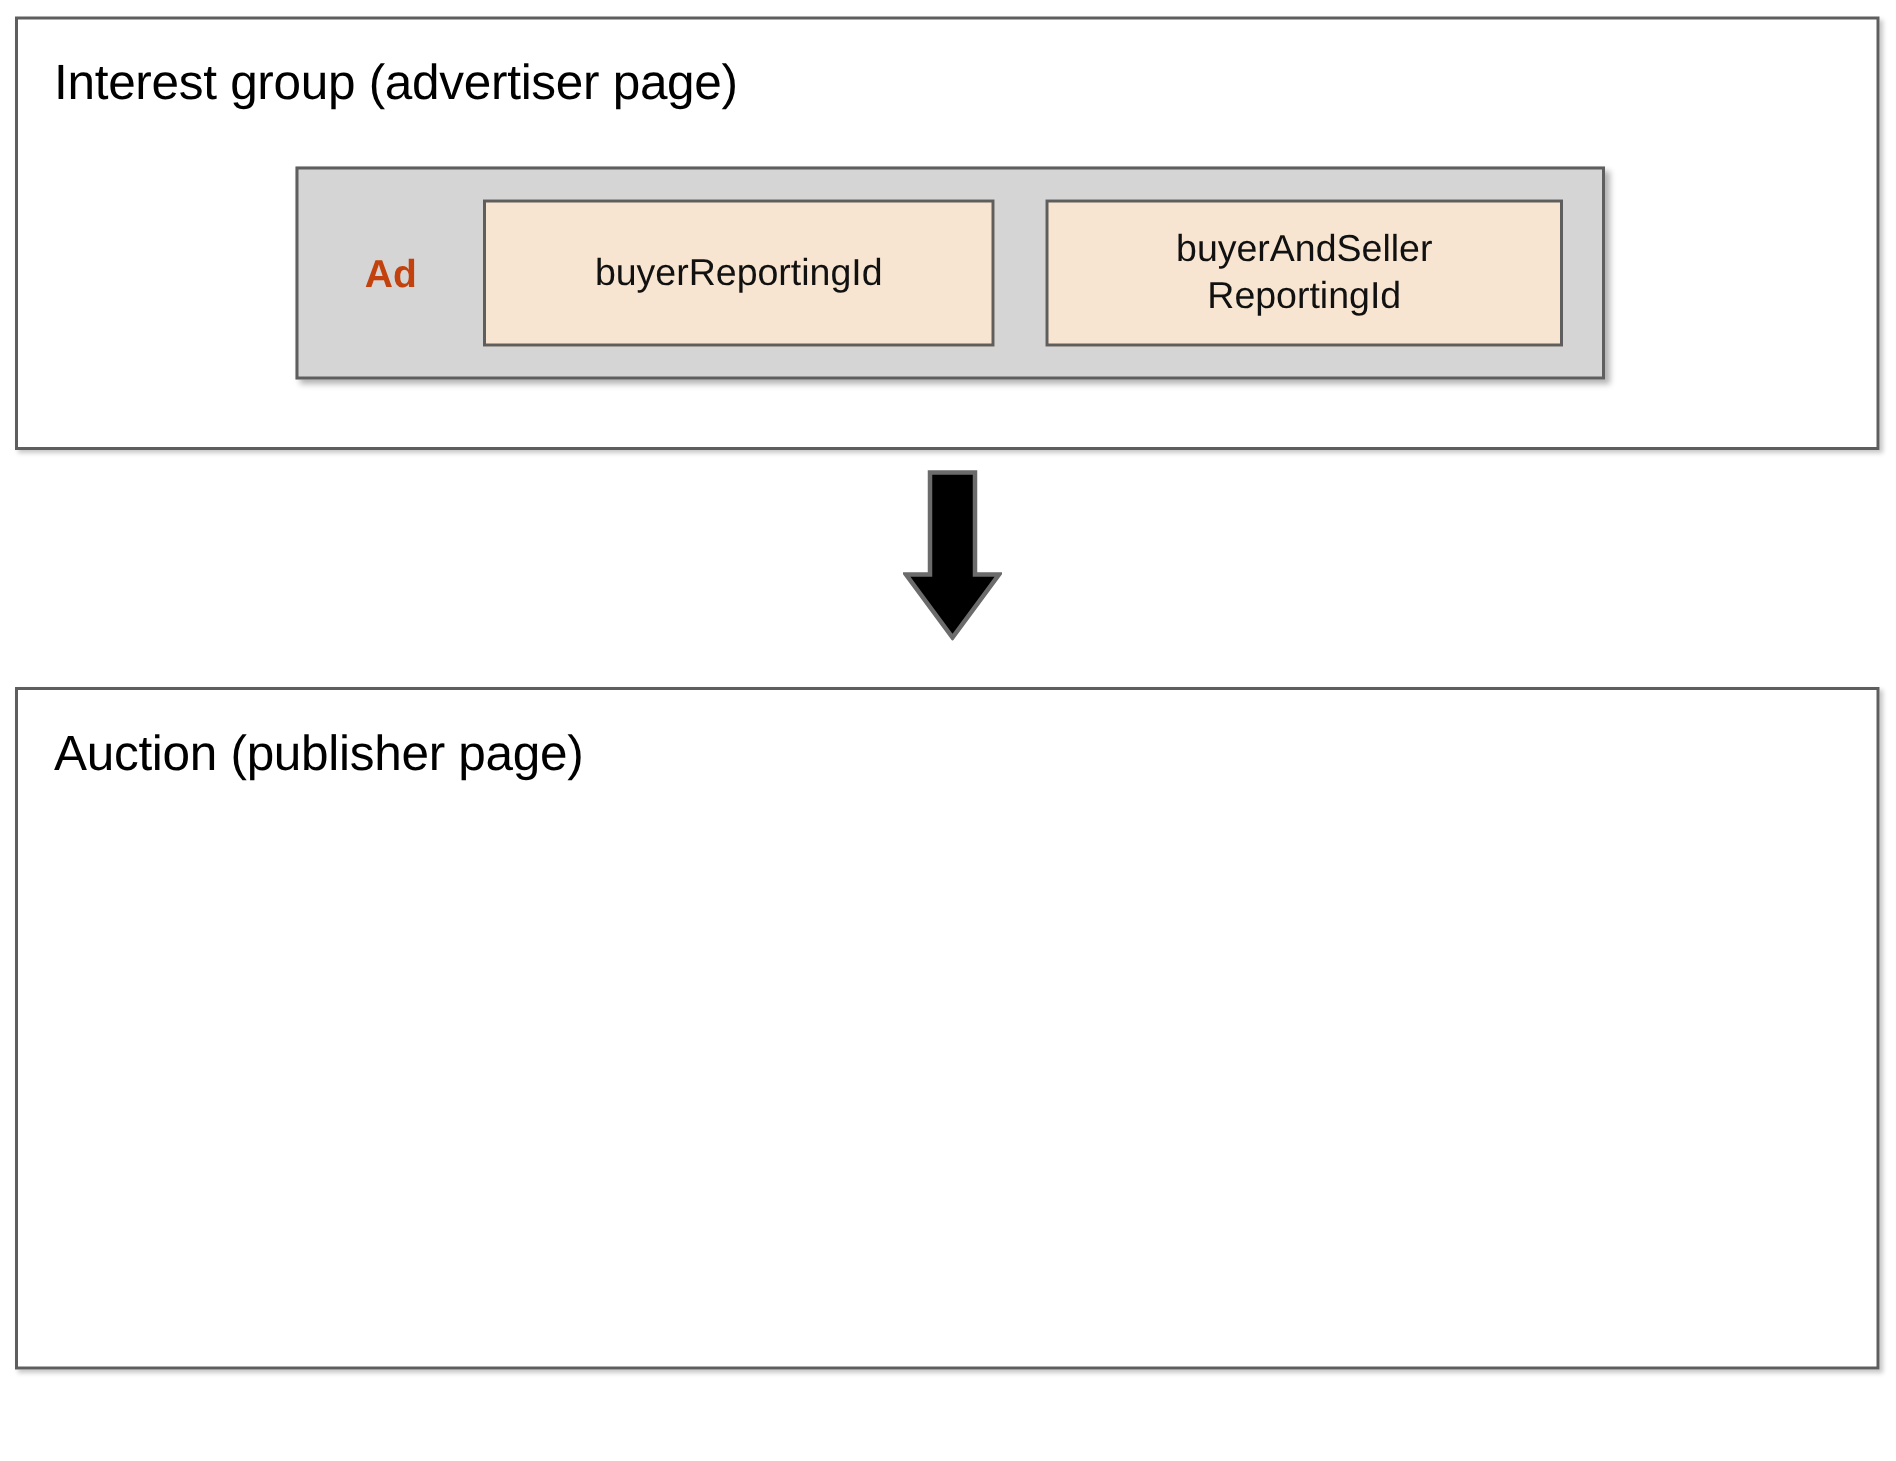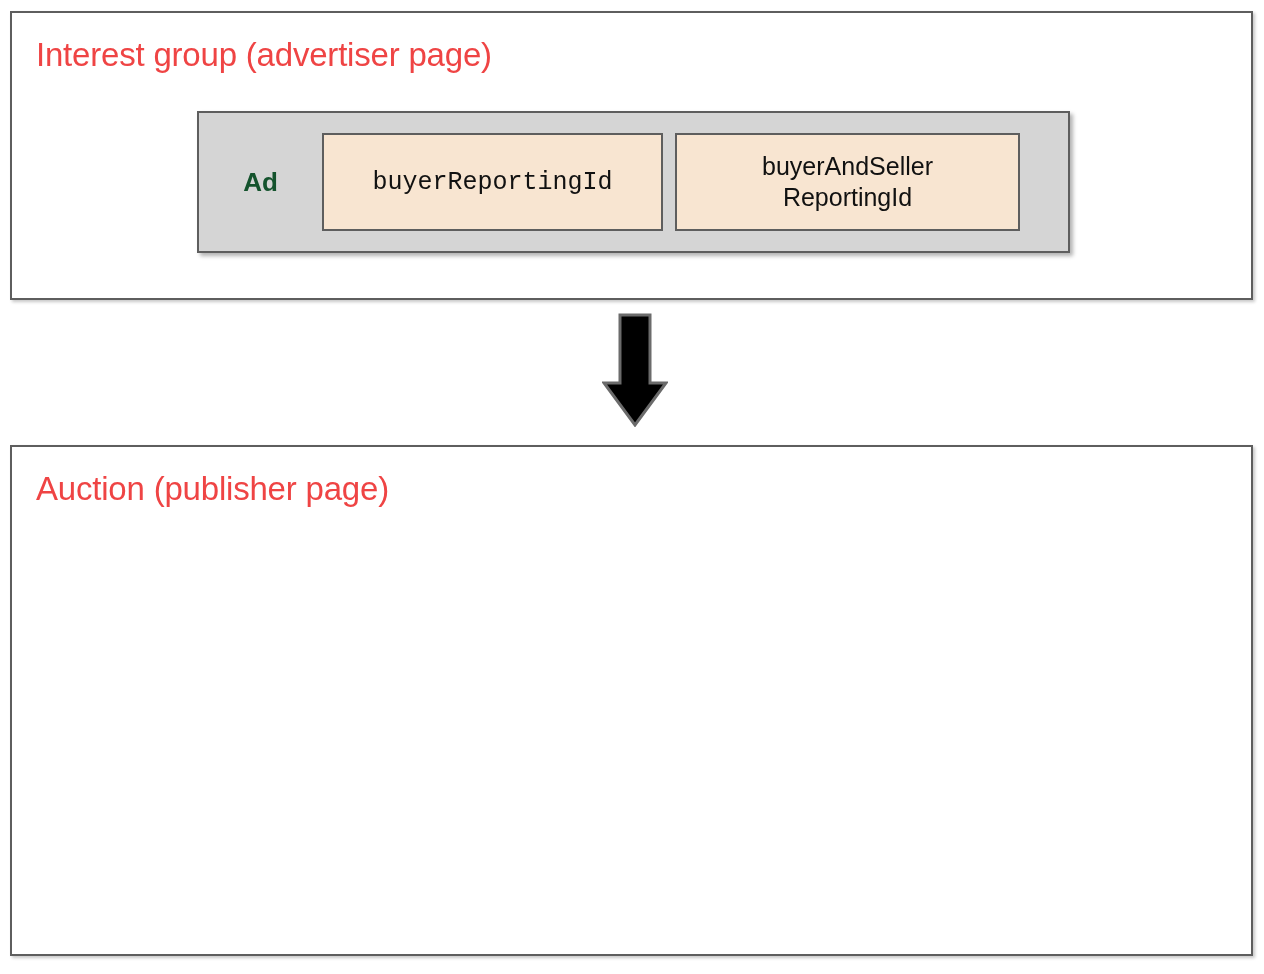--- a/index.html
+++ b/index.html
@@ -30,32 +30,32 @@
     box-shadow: 2px 2px 3px rgba(0,0,0,0.22);
   }
   #section-interest-group {
     left: 10px;
     top: 11px;
     width: 1243px;
     height: 289px;
   }
   #section-auction {
     left: 10px;
-    top: 445px;
+    top: 458px;
     width: 1243px;
-    height: 511px;
+    height: 455px;
   }
   .section-title {
     position: absolute;
     left: 24px;
     top: 22px;
     font-size: 33px;
     line-height: 40px;
     font-weight: 400;
-    color: #ef4444;
+    color: #000000;
     letter-spacing: -0.2px;
     white-space: nowrap;
   }
 
   
   #ad-group {
     position: absolute;
     box-sizing: border-box;
     left: 185px;
     top: 98px;
@@ -66,37 +66,37 @@
     box-shadow: 3px 3px 4px rgba(0,0,0,0.30);
     display: flex;
     align-items: center;
   }
   #ad-label {
     width: 123px;
     flex: 0 0 123px;
     text-align: center;
     font-size: 26px;
     font-weight: 700;
-    color: #14532d;
+    color: #c2410c;
   }
   .ad-field {
     box-sizing: border-box;
     height: 98px;
     background: #f8e5d1;
     border: 2px solid #5e5e5e;
     display: flex;
     align-items: center;
     justify-content: center;
     text-align: center;
     font-size: 25px;
     line-height: 31px;
     color: #111111;
     white-space: pre-line;
   }
-  #ad-field-0 { flex: 0 0 341px; margin-right: 12px; font-family: Liberation Mono, monospace; }
+  #ad-field-0 { flex: 0 0 341px; margin-right: 34px; }
   #ad-field-1 { flex: 0 0 345px; text-align: center; }
 
   
   #flow-arrow {
     position: absolute;
     left: 602px;
     top: 313px;
     width: 66px;
     height: 114px;
   }

